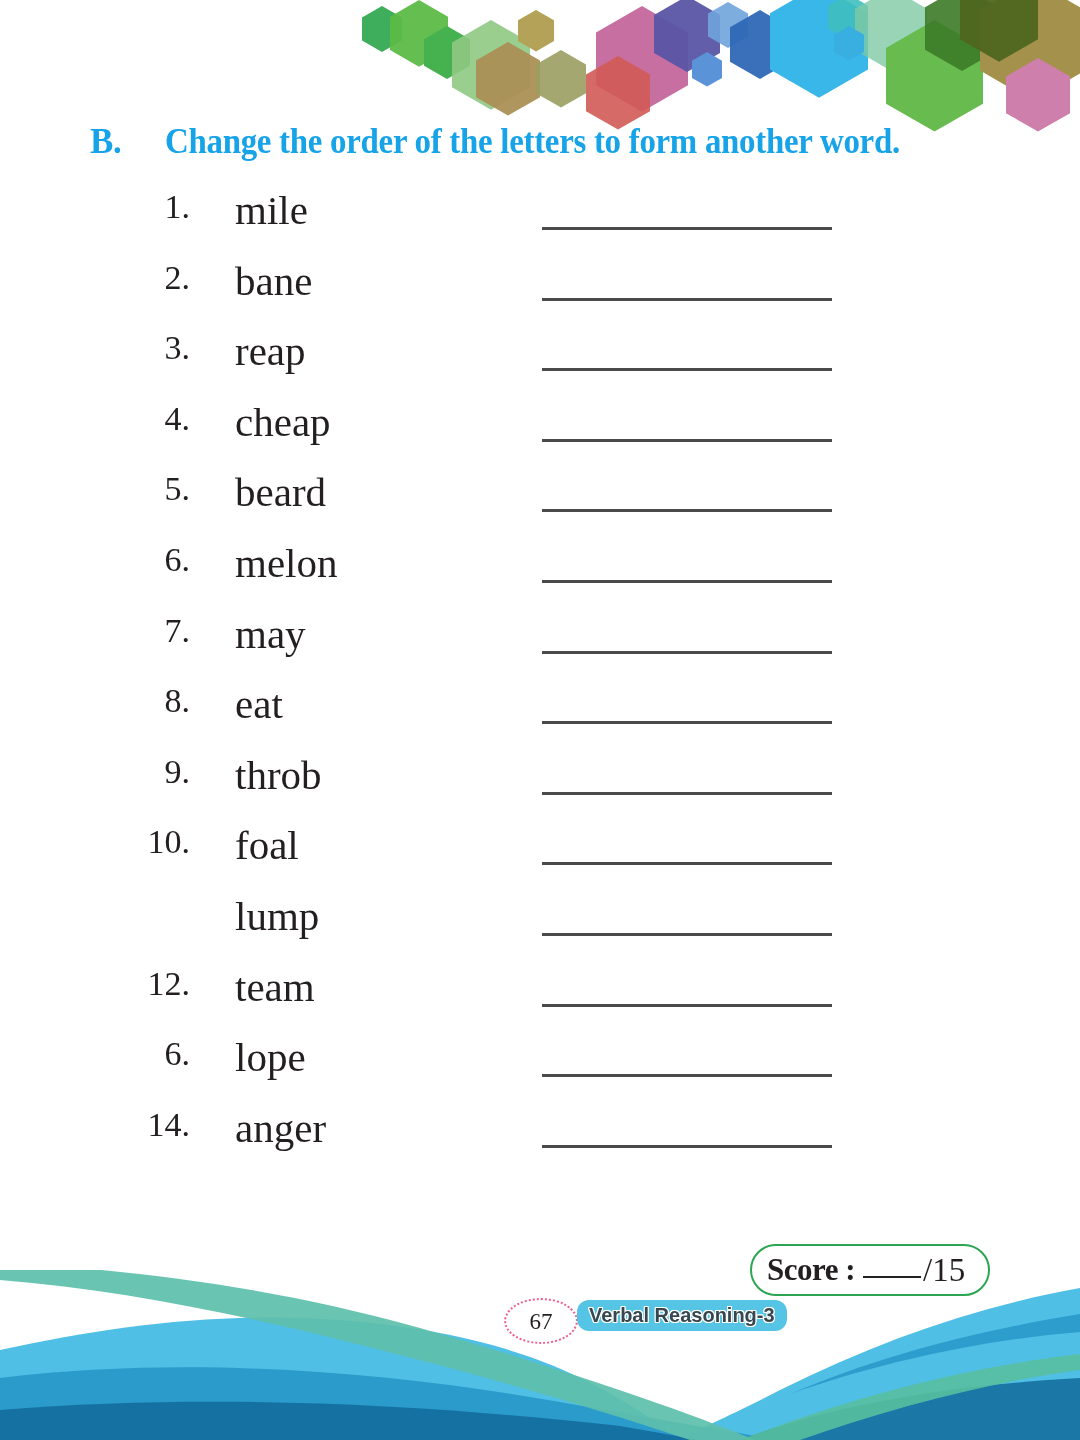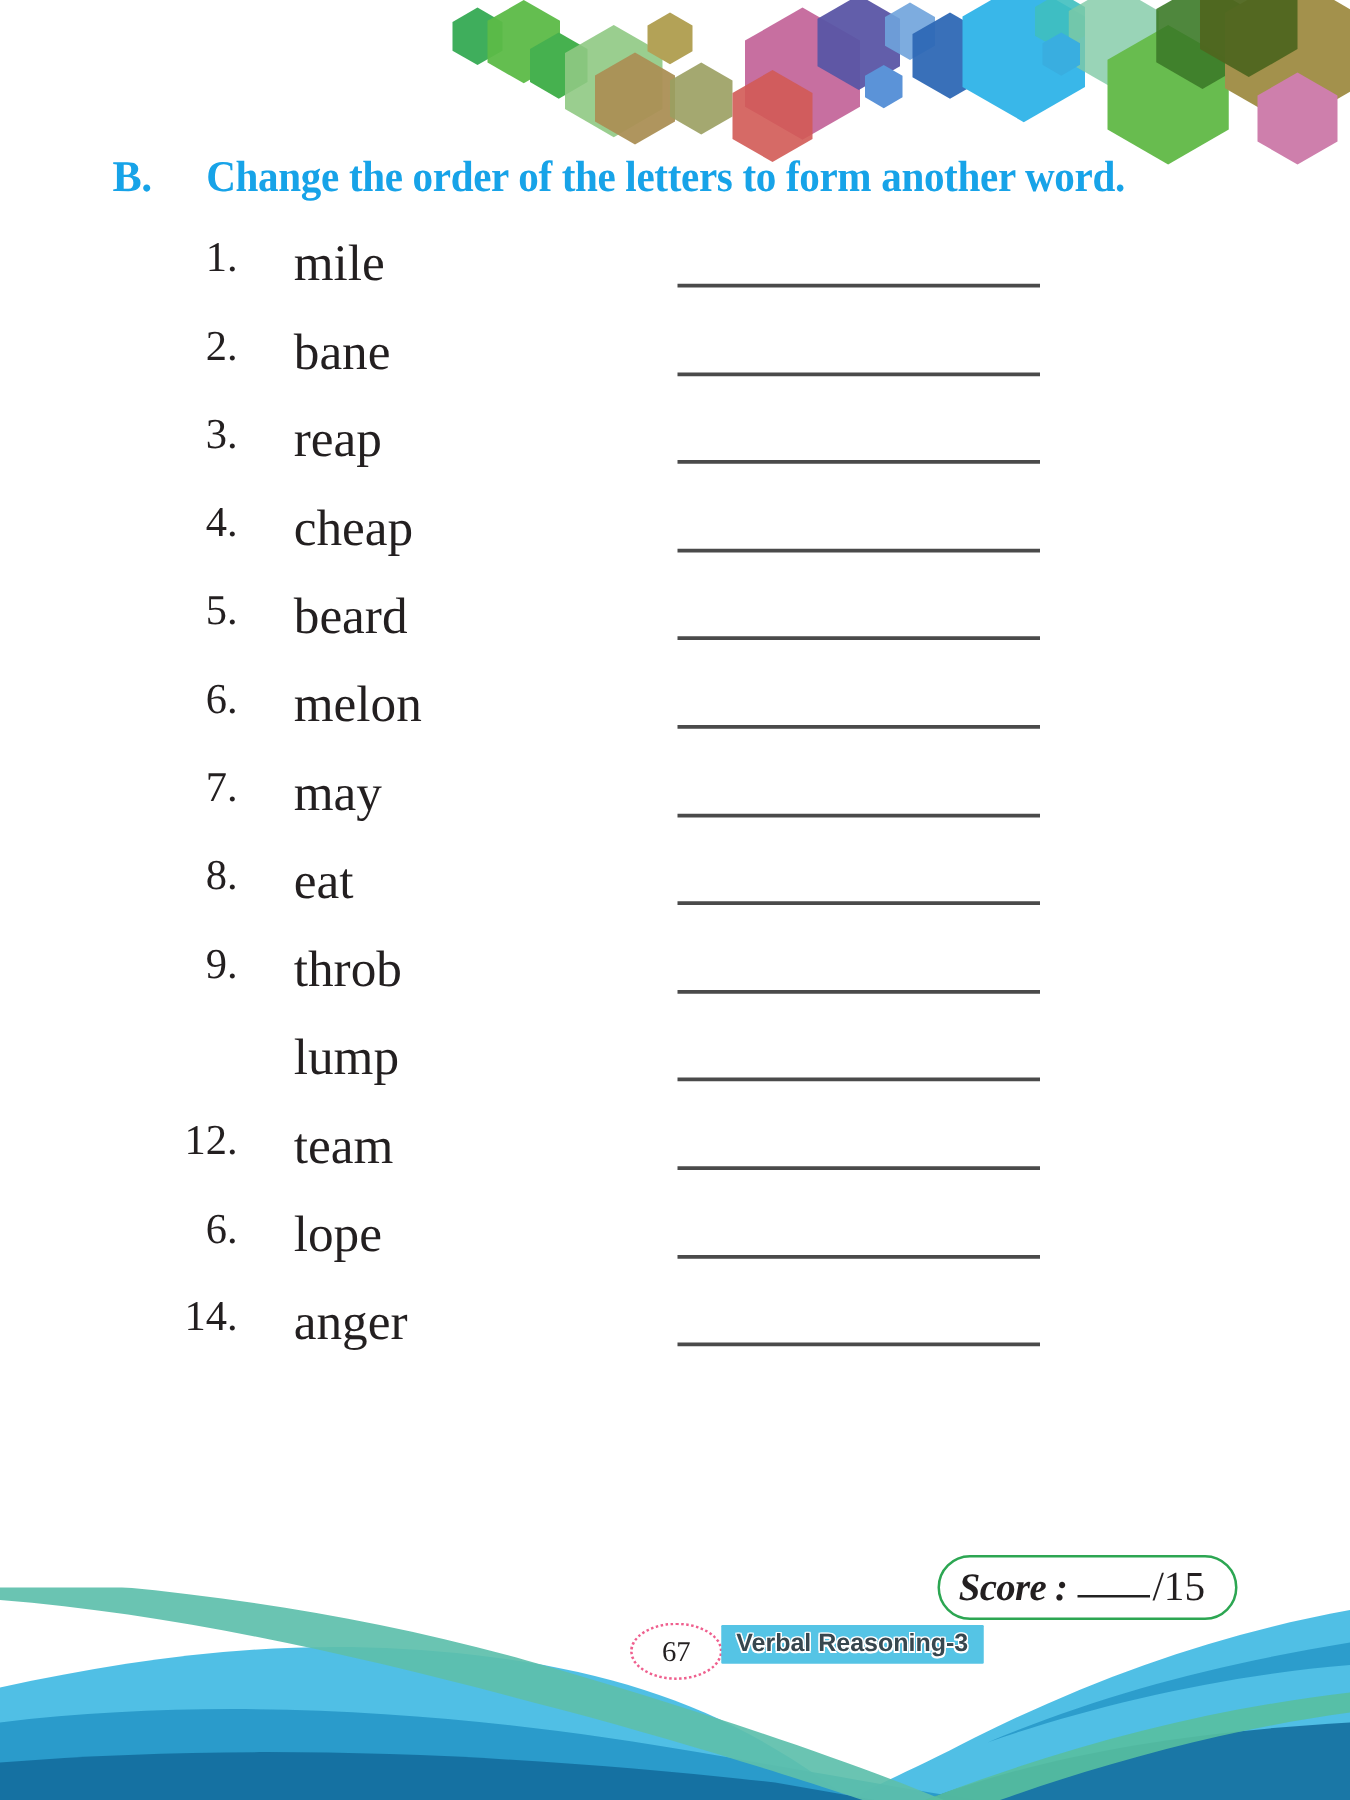--- a/index.html
+++ b/index.html
@@ -20,31 +20,31 @@
   .qrow{position:relative;height:70.6px;}
   .qnum{position:absolute;left:0;top:12px;width:190px;text-align:right;
     font-size:34px;line-height:1;}
   .qword{position:absolute;left:235px;top:12px;font-size:41px;line-height:1;}
   .qline{position:absolute;left:542px;top:49px;width:290px;height:0;
     border-bottom:3px solid #4a4a4a;}
   
   .score-box{position:absolute;left:750px;top:1244px;width:240px;height:52px;
     box-sizing:border-box;background:#ffffff;border:2.5px solid #2ca652;
     border-radius:26px;z-index:6;display:flex;align-items:center;padding-left:15px;}
-  .score-label{font-weight:bold;font-size:31px;letter-spacing:-0.5px;font-style:italic;}
+  .score-label{font-weight:bold;font-size:31px;letter-spacing:-0.5px;}
   .score-blank{display:inline-block;width:58px;height:0;border-bottom:2.5px solid #222;
     margin:14px 2px 0 8px;}
   .score-total{font-size:33px;}
   
   .page-ellipse{position:absolute;left:504px;top:1298px;width:70px;height:42px;
     background:#ffffff;border:2px dotted #ef5f8e;border-radius:50%;z-index:7;
     display:flex;align-items:center;justify-content:center;}
   .page-ellipse span{font-size:23px;line-height:1;}
   .book-badge{position:absolute;left:577px;top:1300px;height:31px;z-index:7;
-    background:#55c4e5;border-radius:1px;display:flex;align-items:center;
+    background:#55c4e5;border-radius:12px;display:flex;align-items:center;
     padding:0 12px;}
   .book-badge span{
     font-family:"Liberation Sans",sans-serif;font-weight:bold;font-size:20px;
     color:#37474f;
     text-shadow:1px 0 0 #fff,-1px 0 0 #fff,0 1px 0 #fff,0 -1px 0 #fff,
                 1px 1px 0 #fff,-1px -1px 0 #fff,1px -1px 0 #fff,-1px 1px 0 #fff;}
   
   .waves{position:absolute;left:0;top:1270px;width:1080px;height:170px;z-index:1;}
 </style>
 </head>
@@ -131,20 +131,25 @@
     <span class="qword">eat</span>
     <span class="qline"></span>
   </div>
 
   <div class="qrow">
     <span class="qnum">9.</span>
     <span class="qword">throb</span>
     <span class="qline"></span>
   </div>
 
+  <div class="qrow">
+    <span class="qnum">10.</span>
+    <span class="qword">foal</span>
+    <span class="qline"></span>
+  </div>
 
   <div class="qrow">
     <span class="qword">lump</span>
     <span class="qline"></span>
   </div>
 
   <div class="qrow">
     <span class="qnum">12.</span>
     <span class="qword">team</span>
     <span class="qline"></span>

